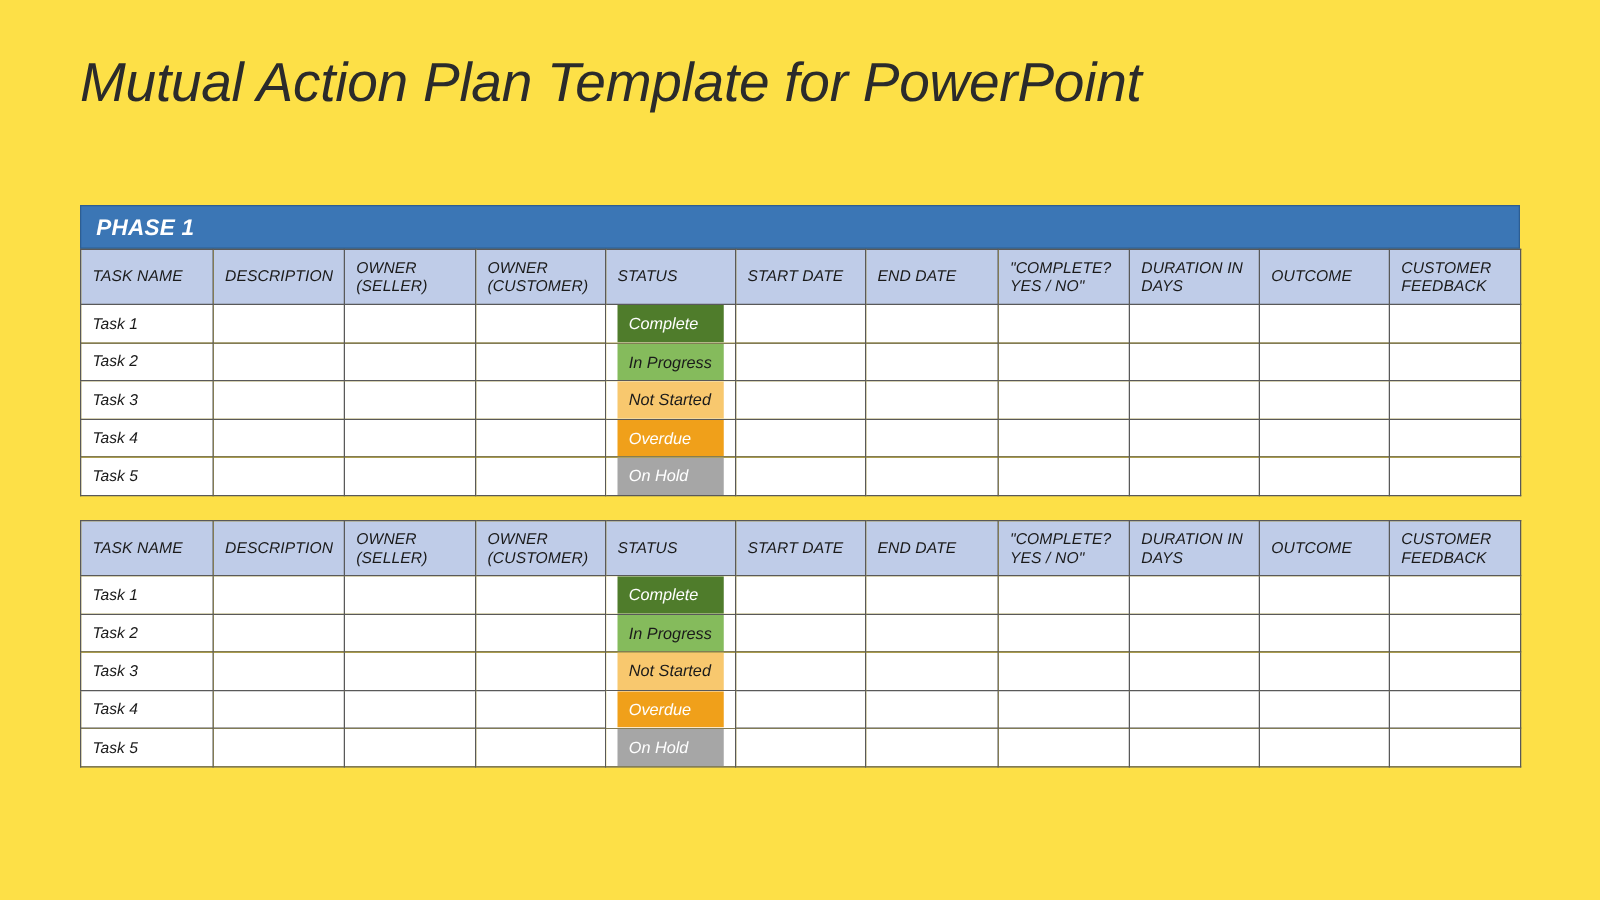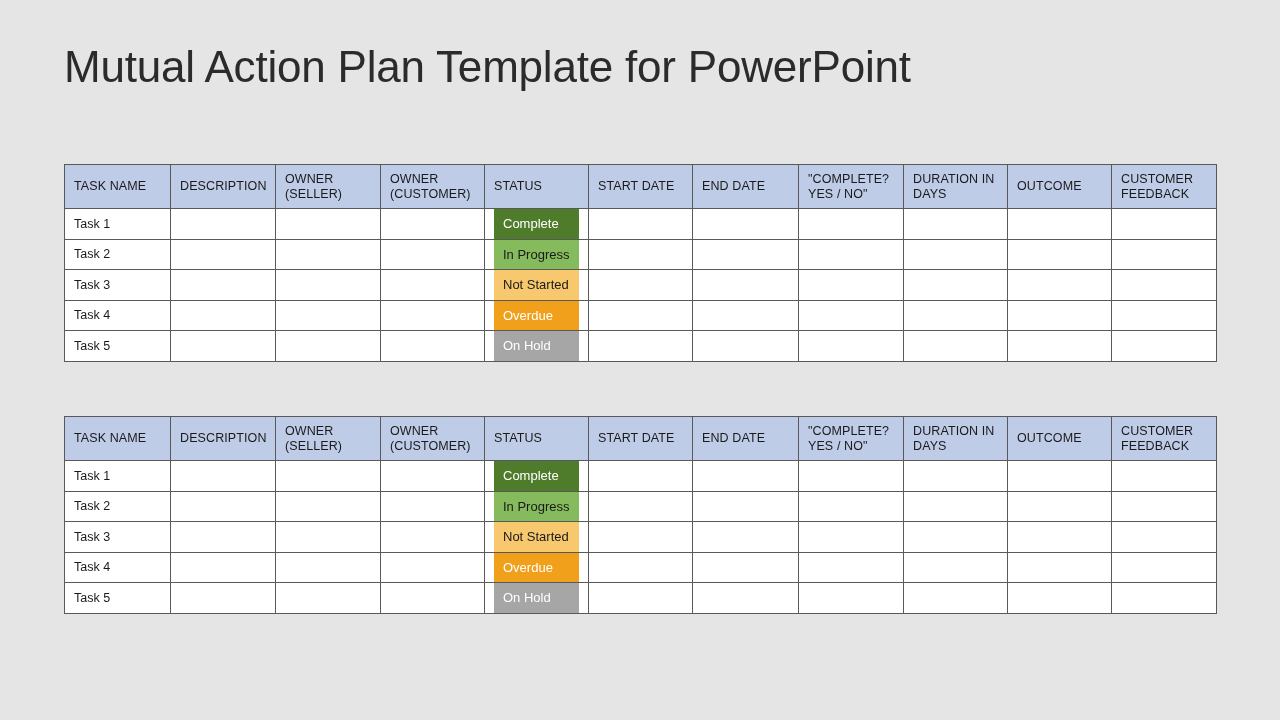--- a/index.html
+++ b/index.html
@@ -9,21 +9,22 @@
     height: 720px;
     background: #ffffff;
     font-family: "Liberation Sans", sans-serif;
     overflow: hidden;
   }
 
   .slide {
     position: relative;
     width: 1280px;
     height: 720px;
-    background: #e5e5e5;
+    background: #fde047;
+    font-style: italic;
   }
 
   
   .page-title {
     position: absolute;
     left: 64px;
     top: 39px;
     font-size: 44px;
     line-height: 56px;
     font-weight: 300;
@@ -138,20 +139,23 @@
 </head>
 <body>
 
 <div class="slide">
 
   <div class="page-title">Mutual Action Plan Template for PowerPoint</div>
 
 
   <div id="phases-root">
       <div class="phase-block" id="phase-block-0">
+        <div class="phase-banner">
+          <span class="phase-banner-label">PHASE 1</span>
+        </div>
         <table class="phase-table">
           <colgroup>
             <col class="c-task">
             <col class="c-desc">
             <col class="c-own-s">
             <col class="c-own-c">
             <col class="c-status">
             <col class="c-start">
             <col class="c-end">
             <col class="c-complete">

